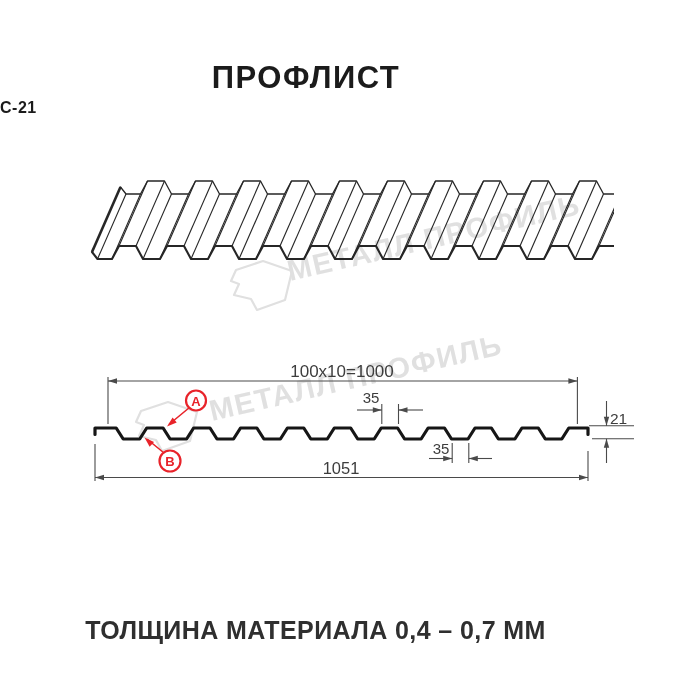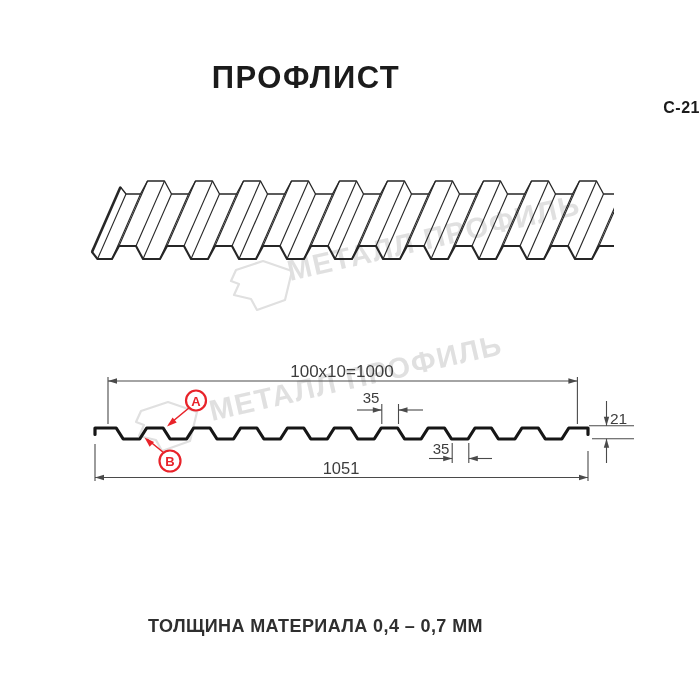--- a/index.html
+++ b/index.html
@@ -1,23 +1,23 @@
 <!DOCTYPE html>
 <html><head>
 <meta charset="utf-8">
 <style>
   html,body{margin:0;padding:0;width:700px;height:700px;background:#ffffff;overflow:hidden;
     font-family:"Liberation Sans", sans-serif;}
   .stage{position:absolute;inset:0;width:700px;height:700px;}
   .page-title{position:absolute;top:60px;left:0;width:612px;text-align:center;
     font-size:31px;font-weight:bold;letter-spacing:1.5px;color:#1b1b1b;}
-  .page-subtitle{position:absolute;top:99px;left:0;width:700px;text-align:right;
+  .page-subtitle{position:absolute;top:99px;left:0;width:700px;text-align:left;
     font-size:16px;font-weight:bold;letter-spacing:0.5px;color:#1b1b1b;}
   .footer-note{position:absolute;top:616px;left:0;width:631px;text-align:center;
-    font-size:18px;font-weight:bold;letter-spacing:0.4px;color:#2f2f2f;}
+    font-size:25px;font-weight:bold;letter-spacing:0.4px;color:#2f2f2f;}
   svg{position:absolute;left:0;top:0;}
   text.dim{font-family:"Liberation Sans", sans-serif;fill:#3d3d3d;}
   text.redlbl{font-family:"Liberation Sans", sans-serif;font-weight:bold;}
   text.wm{font-family:"Liberation Sans", sans-serif;font-weight:bold;letter-spacing:1.5px;}
 </style>
 </head>
 <body>
 
 <div class="page-title">ПРОФЛИСТ</div>
 <div class="page-subtitle">С-21</div>

